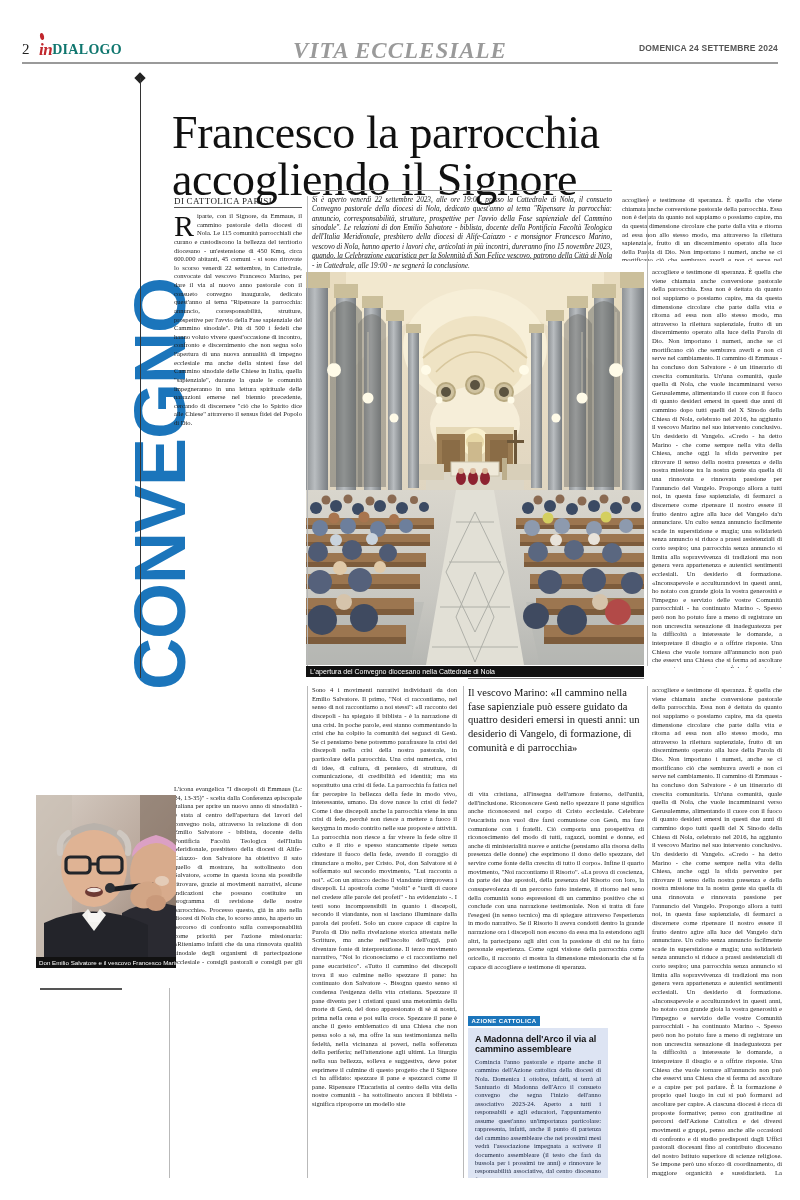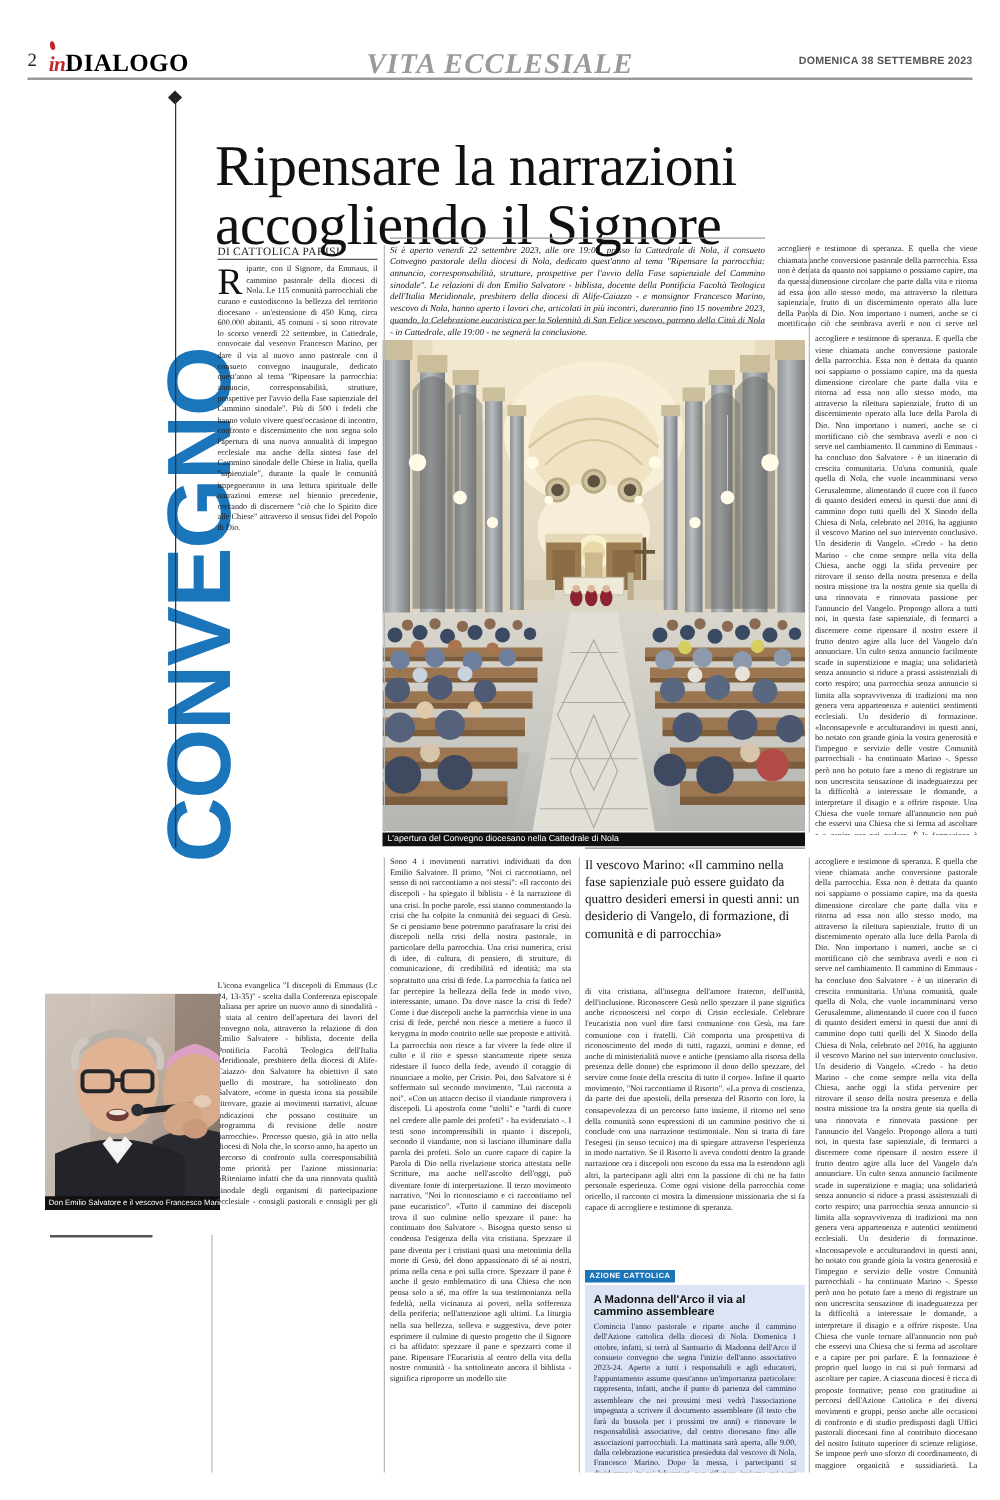--- a/index.html
+++ b/index.html
@@ -13,21 +13,21 @@
   }
   .page{position:relative;width:800px;height:1200px;}
 
   
   .masthead{position:absolute;left:22px;top:38px;width:756px;height:26px;}
   .mast-rule{position:absolute;left:0;top:24px;width:756px;height:2px;background:#9a9a9a;}
   .folio{position:absolute;left:0;top:3px;font-size:15px;color:#222;font-family:"Liberation Serif",serif;}
   .logo{position:absolute;left:17px;top:2px;display:flex;align-items:center;}
   .logo-in{font-family:"Liberation Serif",serif;font-style:italic;font-weight:bold;font-size:17px;color:#c1272d;letter-spacing:-0.5px;position:relative;}
   .logo-flame{position:absolute;left:1px;top:-7px;width:4px;height:7px;background:#c1272d;border-radius:50% 50% 50% 50% / 60% 60% 40% 40%;transform:rotate(-12deg);}
-  .logo-dialogo{font-family:"Liberation Serif",serif;font-weight:bold;font-size:20px;color:#000000;letter-spacing:0.3px;}
+  .logo-dialogo{font-family:"Liberation Serif",serif;font-weight:bold;font-size:14px;color:#0f766e;letter-spacing:0.3px;}
   .section-title{
     position:absolute;left:0;top:0;width:756px;text-align:center;
     font-family:Liberation Serif, serif;font-weight:bold;font-style:italic;
     font-size:23px;letter-spacing:1px;color:#9a9a9a;
   }
   .mast-date{
     position:absolute;right:0;top:5px;
     font-family:"Liberation Sans",sans-serif;font-size:8.5px;font-weight:bold;
     color:#555;letter-spacing:0.2px;
   }
@@ -149,21 +149,21 @@
   .lq-rule{position:absolute;left:40px;top:988px;width:82px;height:1.5px;background:#555;}
 
   
   .ac-tag{
     position:absolute;left:468px;top:1016px;width:72px;height:10px;
     background:#1b75bb;color:#fff;
     font-family:"Liberation Sans",sans-serif;font-size:6px;font-weight:bold;
     line-height:10px;text-align:center;letter-spacing:0.4px;
   }
   .ac-box{
-    position:absolute;left:468px;top:1028px;width:176px;height:150px;
+    position:absolute;left:468px;top:1028px;width:140px;height:150px;
     background:#dde4f3;box-sizing:border-box;padding:6px 7px;
     overflow:hidden;
   }
   .ac-title{
     font-family:"Liberation Sans",sans-serif;font-weight:bold;
     font-size:9px;line-height:1.15;color:#111;margin-bottom:3px;
   }
   .ac-body{
     font-family:"Liberation Serif",serif;font-size:6.5px;line-height:1.30;
     text-align:justify;color:#16213c;-webkit-hyphens:auto;hyphens:auto;
@@ -180,32 +180,32 @@
 <div class="page">
 
   <div class="masthead">
     <div class="folio">2</div>
     <div class="logo">
       <span class="logo-in">in</span>
       <span class="logo-flame"></span>
       <span class="logo-dialogo">DIALOGO</span>
     </div>
     <div class="section-title">VITA ECCLESIALE</div>
-    <div class="mast-date">DOMENICA 38 SETTEMBRE 2023</div>
+    <div class="mast-date">DOMENICA 24 SETTEMBRE 2024</div>
     <div class="mast-rule"></div>
   </div>
 
   <div class="vert-wrap">
     <div class="vert-text">CONVEGNO</div>
   </div>
   <div class="vert-diamond"></div>
   <div class="vert-line"></div>
 
   <h1 class="headline">
-    <span class="l1">Ripensare la narrazioni</span>
+    <span class="l1">Francesco la parrocchia</span>
     <span class="l2">accogliendo il Signore</span>
   </h1>
 
   <div class="byline">
     <span class="sc">DI</span>
     <span class="sc">CATTOLICA PARISI</span>
   </div>
   <div class="byline-rule"></div>
 
   <div class="deck-rule-top"></div>

